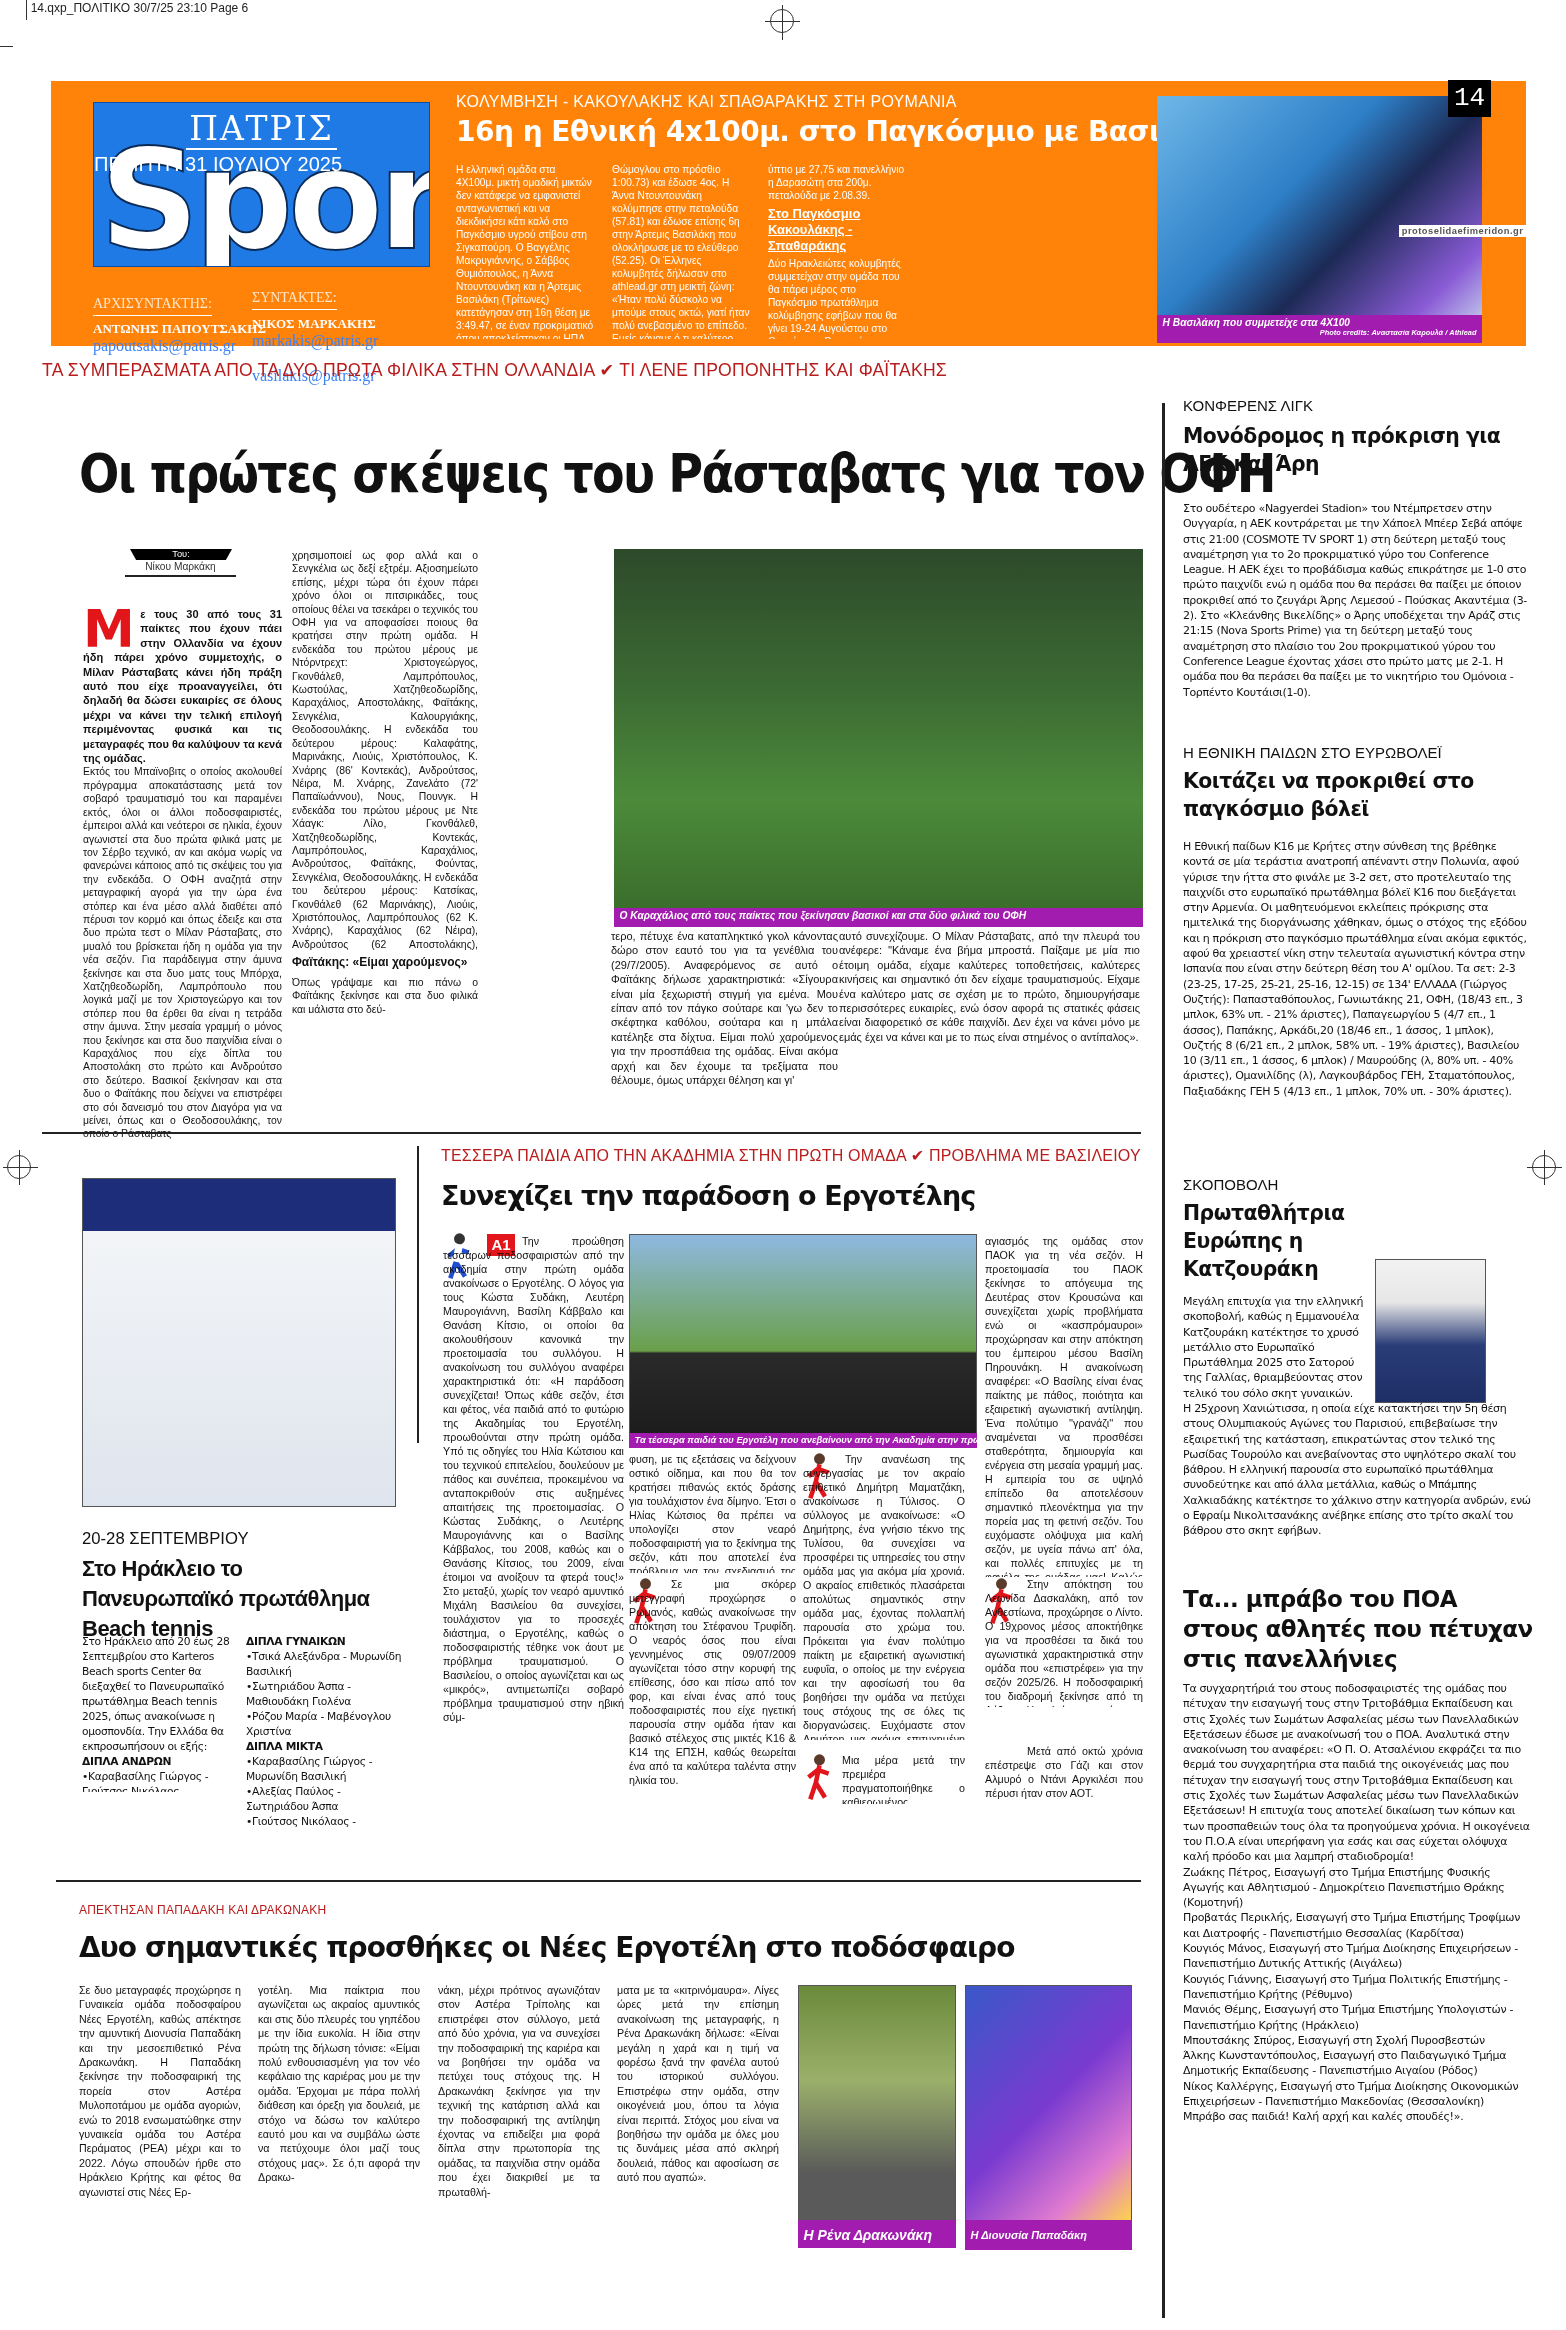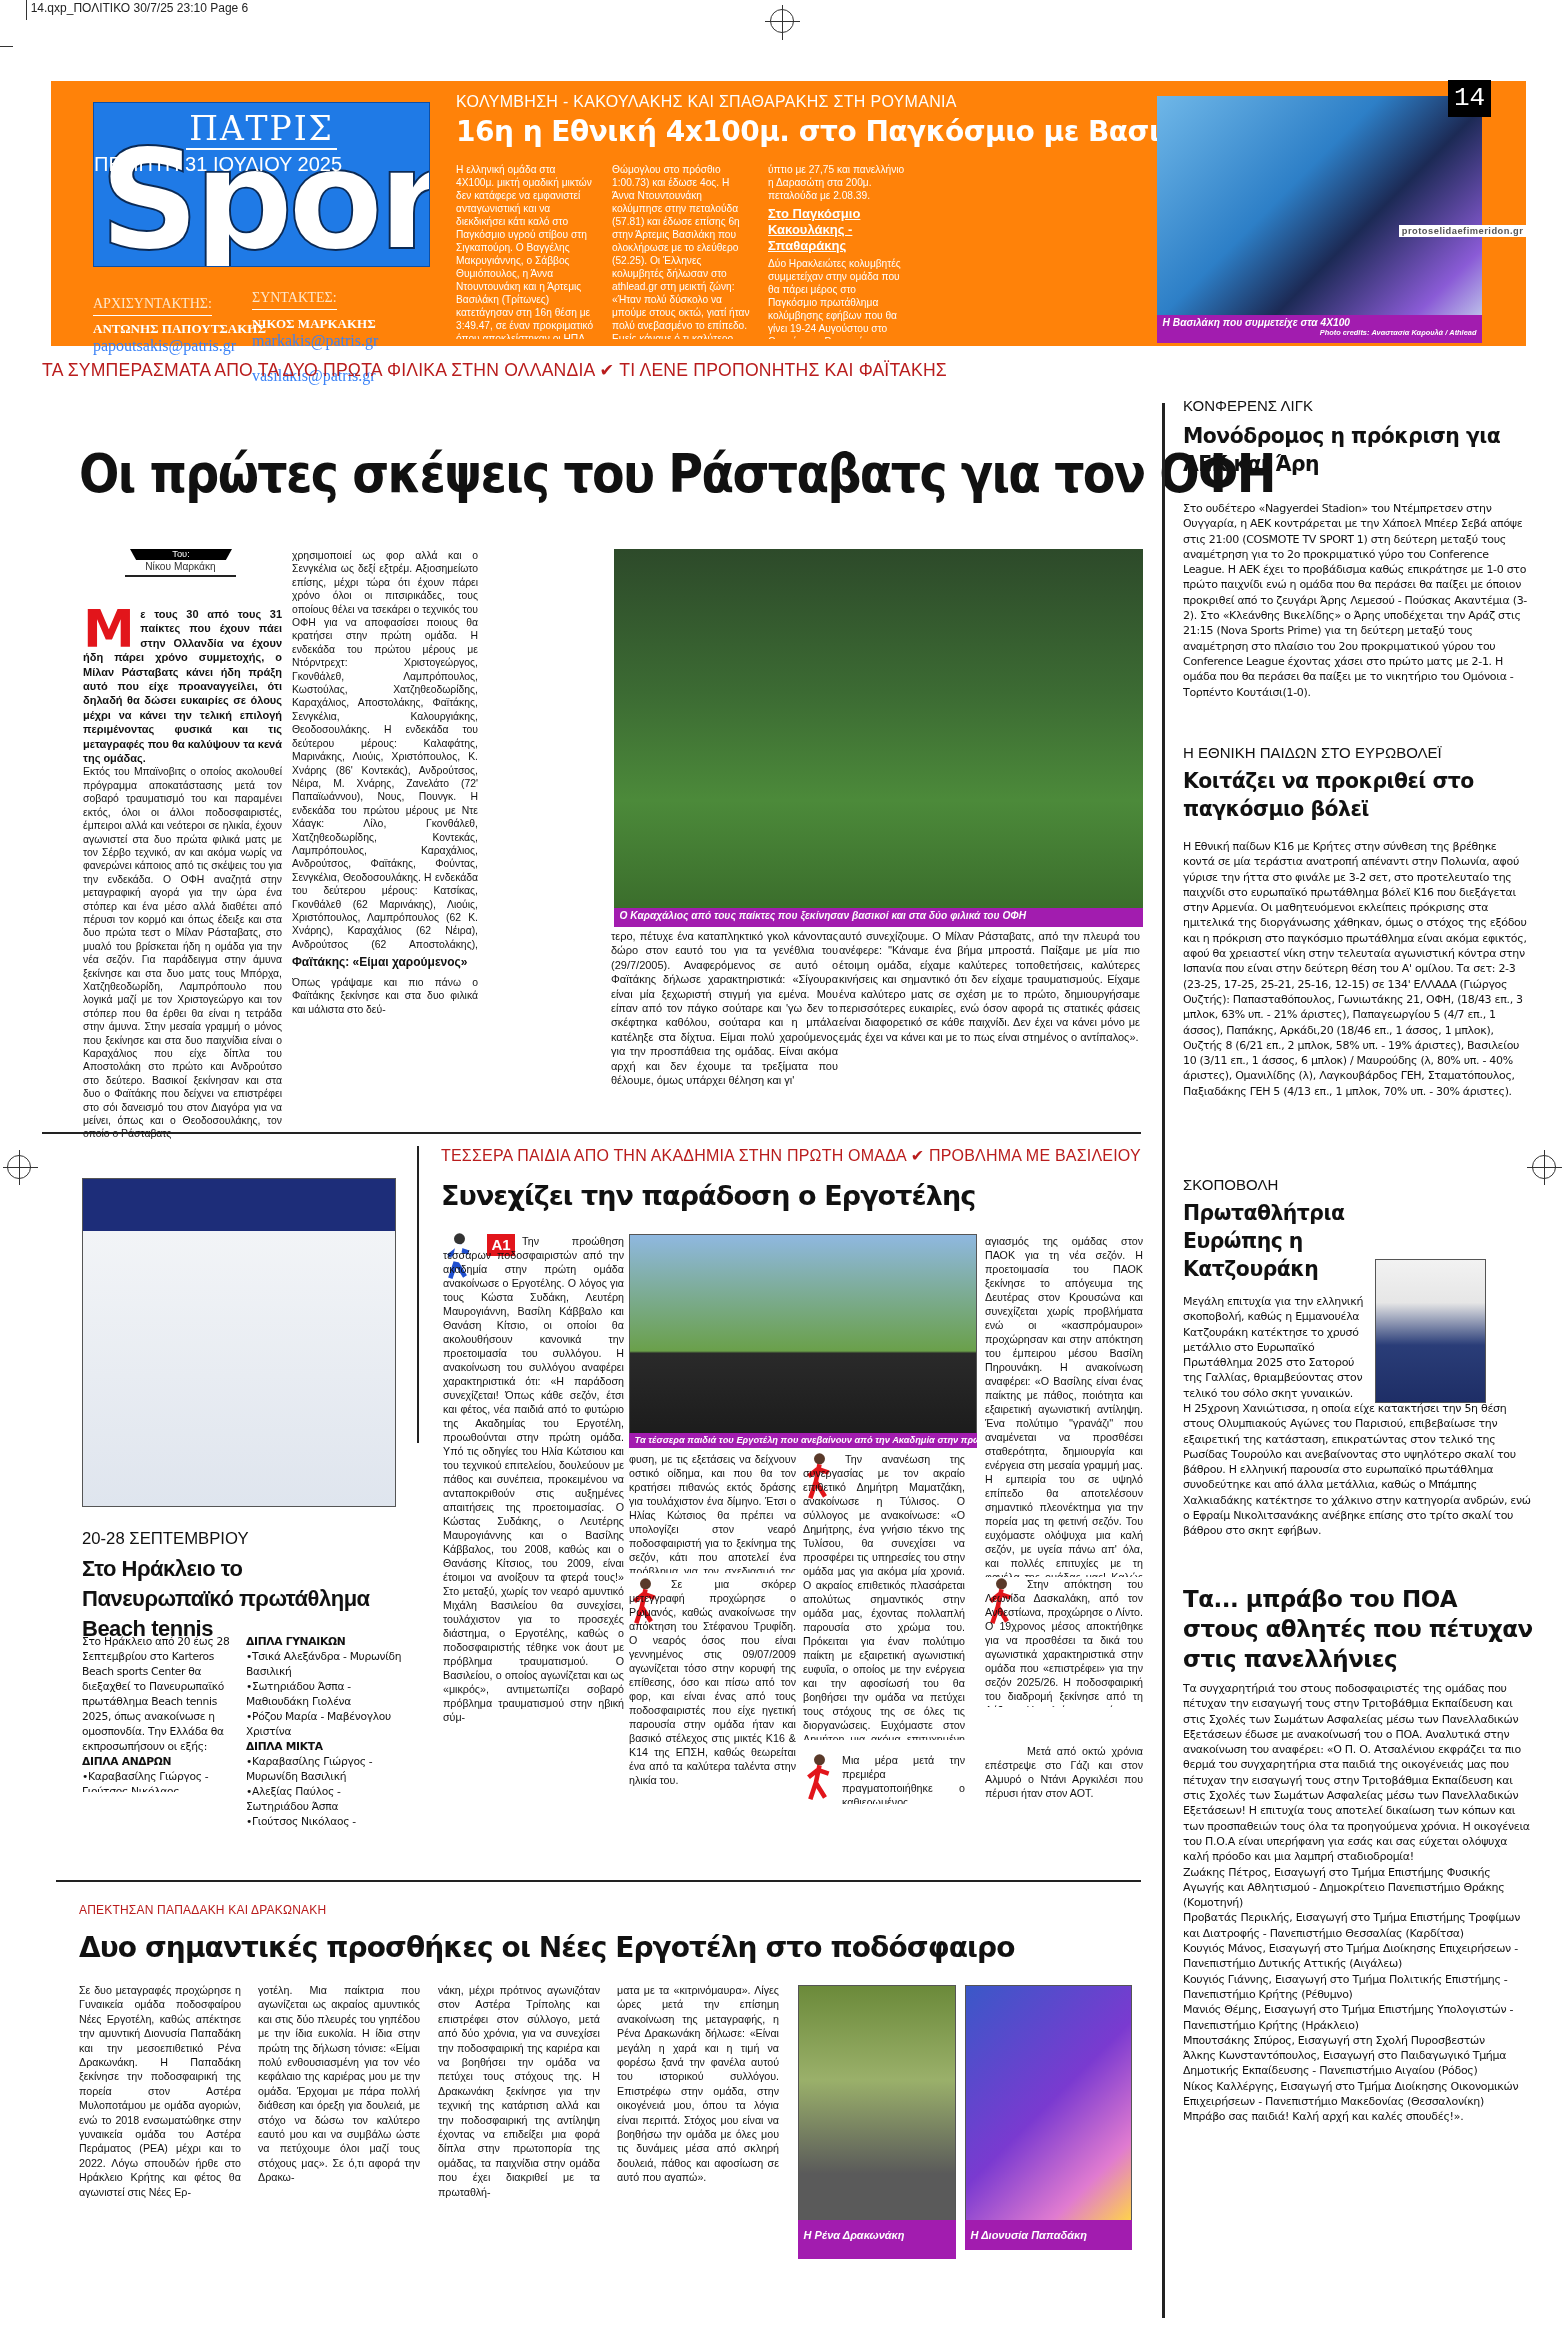--- a/index.html
+++ b/index.html
@@ -213,16 +213,16 @@
 <div class="abs col" style="left:985px;top:1744px;width:158px;height:60px;font-size:10.7px;line-height:14px;text-indent:42px">Μετά από οκτώ χρόνια επέστρεψε στο Γάζι και στον Αλμυρό ο Ντάνι Αργκιλέσι που πέρυσι ήταν στον ΑΟΤ.</div>
 <div class="abs rule" style="left:56px;top:1880px;width:1085px;height:1.9px"></div>
 
 <div class="abs kicker" style="left:79px;top:1903px;font-size:12px">ΑΠΕΚΤΗΣΑΝ ΠΑΠΑΔΑΚΗ ΚΑΙ ΔΡΑΚΩΝΑΚΗ</div>
 <div class="abs h2" style="left:79px;top:1931px;font-size:28px">Δυο σημαντικές προσθήκες οι Νέες Εργοτέλη στο ποδόσφαιρο</div>
 <div class="abs col" style="left:79px;top:1983px;width:162px;height:315px;font-size:10.7px;line-height:14.4px">Σε δυο μεταγραφές προχώρησε η Γυναικεία ομάδα ποδοσφαίρου Νέες Εργοτέλη, καθώς απέκτησε την αμυντική Διονυσία Παπαδάκη και την μεσοεπιθετικό Ρένα Δρακωνάκη. Η Παπαδάκη ξεκίνησε την ποδοσφαιρική της πορεία στον Αστέρα Μυλοποτάμου με ομάδα αγοριών, ενώ το 2018 ενσωματώθηκε στην γυναικεία ομάδα του Αστέρα Περάματος (ΡΕΑ) μέχρι και το 2022. Λόγω σπουδών ήρθε στο Ηράκλειο Κρήτης και φέτος θα αγωνιστεί στις Νέες Ερ-</div>
 <div class="abs col" style="left:258px;top:1983px;width:162px;height:315px;font-size:10.7px;line-height:14.4px">γοτέλη. Μια παίκτρια που αγωνίζεται ως ακραίος αμυντικός και στις δύο πλευρές του γηπέδου με την ίδια ευκολία. Η ίδια στην πρώτη της δήλωση τόνισε: «Είμαι πολύ ενθουσιασμένη για τον νέο κεφάλαιο της καριέρας μου με την ομάδα. Έρχομαι με πάρα πολλή διάθεση και όρεξη για δουλειά, με στόχο να δώσω τον καλύτερο εαυτό μου και να συμβάλω ώστε να πετύχουμε όλοι μαζί τους στόχους μας». Σε ό,τι αφορά την Δρακω-</div>
 <div class="abs col" style="left:438px;top:1983px;width:162px;height:315px;font-size:10.7px;line-height:14.4px">νάκη, μέχρι πρότινος αγωνιζόταν στον Αστέρα Τρίπολης και επιστρέφει στον σύλλογο, μετά από δύο χρόνια, για να συνεχίσει την ποδοσφαιρική της καριέρα και να βοηθήσει την ομάδα να πετύχει τους στόχους της. Η Δρακωνάκη ξεκίνησε για την τεχνική της κατάρτιση αλλά και την ποδοσφαιρική της αντίληψη έχοντας να επιδείξει μια φορά δίπλα στην πρωτοπορία της ομάδας, τα παιχνίδια στην ομάδα που έχει διακριθεί με τα πρωταθλή-</div>
 <div class="abs col" style="left:617px;top:1983px;width:162px;height:315px;font-size:10.7px;line-height:14.4px">ματα με τα «κιτρινόμαυρα». Λίγες ώρες μετά την επίσημη ανακοίνωση της μεταγραφής, η Ρένα Δρακωνάκη δήλωσε: «Είναι μεγάλη η χαρά και η τιμή να φορέσω ξανά την φανέλα αυτού του ιστορικού συλλόγου. Επιστρέφω στην ομάδα, στην οικογένειά μου, όπου τα λόγια είναι περιττά. Στόχος μου είναι να βοηθήσω την ομάδα με όλες μου τις δυνάμεις μέσα από σκληρή δουλειά, πάθος και αφοσίωση σε αυτό που αγαπώ».</div>
 <div class="abs rena-photo" style="left:798px;top:1985px;width:158px;height:237px;border:0.9px solid #555"></div>
-<div class="abs capblack" style="left:798px;top:2220px;width:158px;height:39px;line-height:26px;font-size:11px">Η Ρένα Δρακωνάκη</div>
+<div class="abs capblack" style="left:798px;top:2220px;width:158px;height:28px;line-height:26px;font-size:14px">Η Ρένα Δρακωνάκη</div>
 <div class="abs dion-photo" style="left:965px;top:1985px;width:167px;height:237px;border:0.9px solid #555"></div>
 <div class="abs capblack" style="left:965px;top:2220px;width:167px;height:30px;line-height:26px;font-size:11px">Η Διονυσία Παπαδάκη</div>
 
 
 </body></html>

